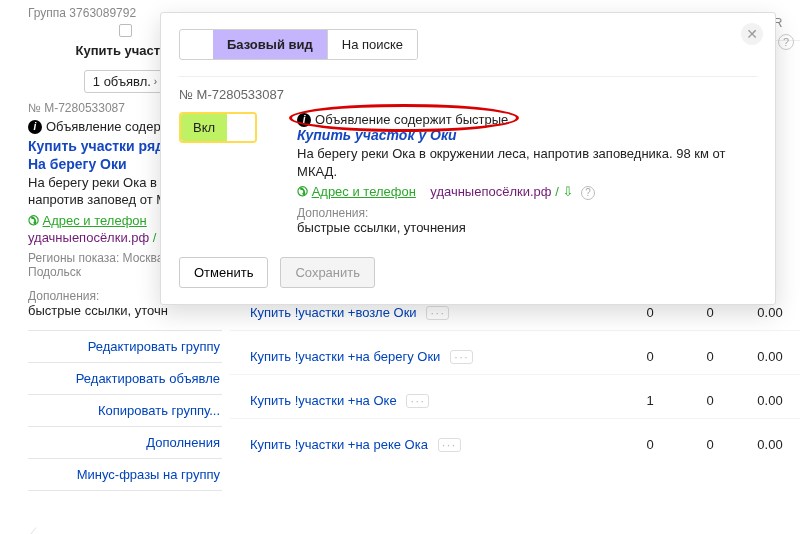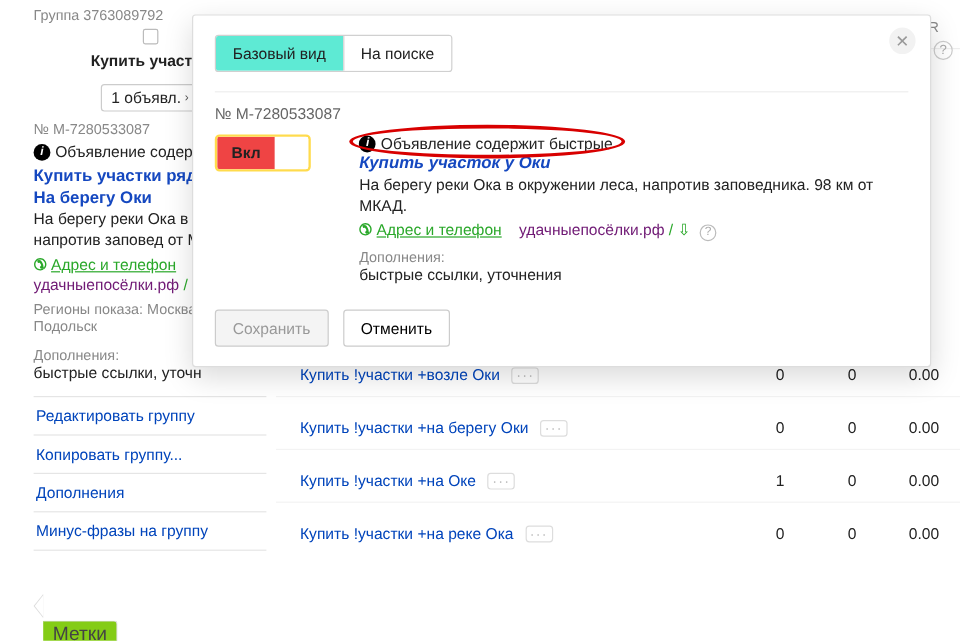--- a/index.html
+++ b/index.html
@@ -48,21 +48,21 @@
   .phone-ic { color:#2aa82a; font-weight:bold; transform:scaleX(-1); display:inline-block; }
   .vcard { color:#2aa82a; text-decoration:underline; }
   .domain { color:#701a75; }
   .tree { color:#2aa82a; }
   .regions { color:#888; font-size:12px; margin-top:6px; }
   .dop-label { color:#888; font-size:12px; margin-top:10px; }
   .dop-val { font-size:13px; }
   .left-actions { border-top:1px solid #e5e5e5; margin-top:12px; }
   .left-actions .act {
     display:block; padding:8px 2px; border-bottom:1px solid #e5e5e5;
-    color:#0044bb; font-size:13px;
+    color:#0044bb; font-size:13px;text-align:right;
   }
   .tag-row { display:flex; align-items:center; margin-top:10px; }
   .tag-arrow {
     width:0; height:0; border-top:10px solid transparent;
     border-bottom:10px solid transparent; border-right:8px solid #ddd;
   }
   .tag-arrow2 {
     width:0; height:0; border-top:9px solid transparent;
     border-bottom:9px solid transparent; border-right:7px solid #fff;
     margin-left:-7px;
@@ -105,27 +105,27 @@
     box-shadow:0 8px 24px rgba(0,0,0,0.15); padding:16px 18px 16px 18px;
   }
   .modal .close {
     position:absolute; top:10px; right:12px; width:22px; height:22px;
     border-radius:50%; background:#f2f2f2; color:#999;
     display:flex; align-items:center; justify-content:center; cursor:pointer;
     font-size:14px;
   }
   .tabs { display:inline-flex; border:1px solid #d0d0d0; border-radius:3px; overflow:hidden; }
   .tabs .tab { padding:7px 14px; font-size:13px; cursor:pointer; background:#fff; }
-  .tabs .tab.active { background:#5eead4; font-weight:normal; }
+  .tabs .tab.active { background:#c4b5fd; font-weight:bold;margin-left:33px; }
   .tabs .tab + .tab { border-left:1px solid #d0d0d0; }
   .m-hr { border:none; border-top:1px solid #eee; margin:16px 0 10px; }
   .m-no { color:#666; font-size:13px; margin-bottom:10px; }
   .m-body { display:flex; gap:40px; align-items:flex-start; }
   .toggle-wrap { display:inline-flex; border:2px solid #ffdb4d; border-radius:4px; overflow:hidden; }
-  .toggle-wrap .on { background:#ef4444; padding:6px 12px; font-size:13px; font-weight:bold; }
+  .toggle-wrap .on { background:#bef264; padding:6px 12px; font-size:13px; font-weight:normal; }
   .toggle-wrap .slot { width:28px; background:#fff; }
   .m-content { flex:1; position:relative; }
   .m-headline { color:#1548c0; font-style:italic; font-weight:bold; font-size:14px; }
   .m-text { font-size:13px; margin-top:2px; line-height:1.35; }
   .m-green { margin-top:4px; font-size:13px; }
   .m-dop-l { color:#888; font-size:12px; margin-top:6px; }
   .m-dop-v { font-size:13px; }
   .m-actions { margin-top:22px; display:flex; gap:12px; }
   .btn { padding:7px 14px; border:1px solid #ccc; border-radius:3px; font-size:13px; background:#fff; cursor:pointer; }
   .btn.disabled { background:#f4f4f4; color:#999; cursor:default; }
@@ -175,20 +175,21 @@
       <span class="domain">удачныепосёлки.рф</span>
       <span style="color:#2aa82a"> / </span>
       <span class="tree">⇩</span>
     </div>
     <div class="regions">Регионы показа: Москва, Подольск</div>
     <div class="dop-label">Дополнения:</div>
     <div class="dop-val">быстрые ссылки, уточн</div>
 
     <div class="left-actions">
       <a href="#" class="act">Редактировать группу</a>
+      <a href="#" class="act">Редактировать объявле</a>
       <a href="#" class="act">Копировать группу...</a>
       <a href="#" class="act">Дополнения</a>
       <a href="#" class="act">Минус-фразы на группу</a>
     </div>
 
     <div class="tag-row">
       <span class="tag-arrow"></span>
         <span class="tag-arrow2"></span>
       <span class="tag-body">Метки</span>
     </div>
@@ -283,16 +284,16 @@
         <span style="color:#2aa82a"> / </span>
         <span class="tree">⇩</span>
         <span class="qmark">?</span>
       </div>
       <div class="m-dop-l">Дополнения:</div>
       <div class="m-dop-v">быстрые ссылки, уточнения</div>
     </div>
   </div>
 
   <div class="m-actions">
+    <button class="btn">Отменить</button>
     <button class="btn disabled">Сохранить</button>
-    <button class="btn">Отменить</button>
   </div>
 </div>
 
 </body></html>

